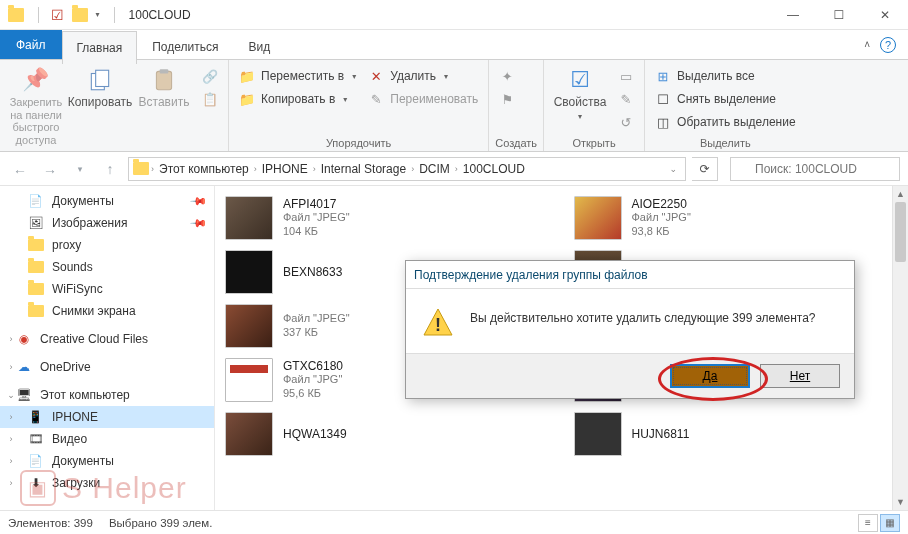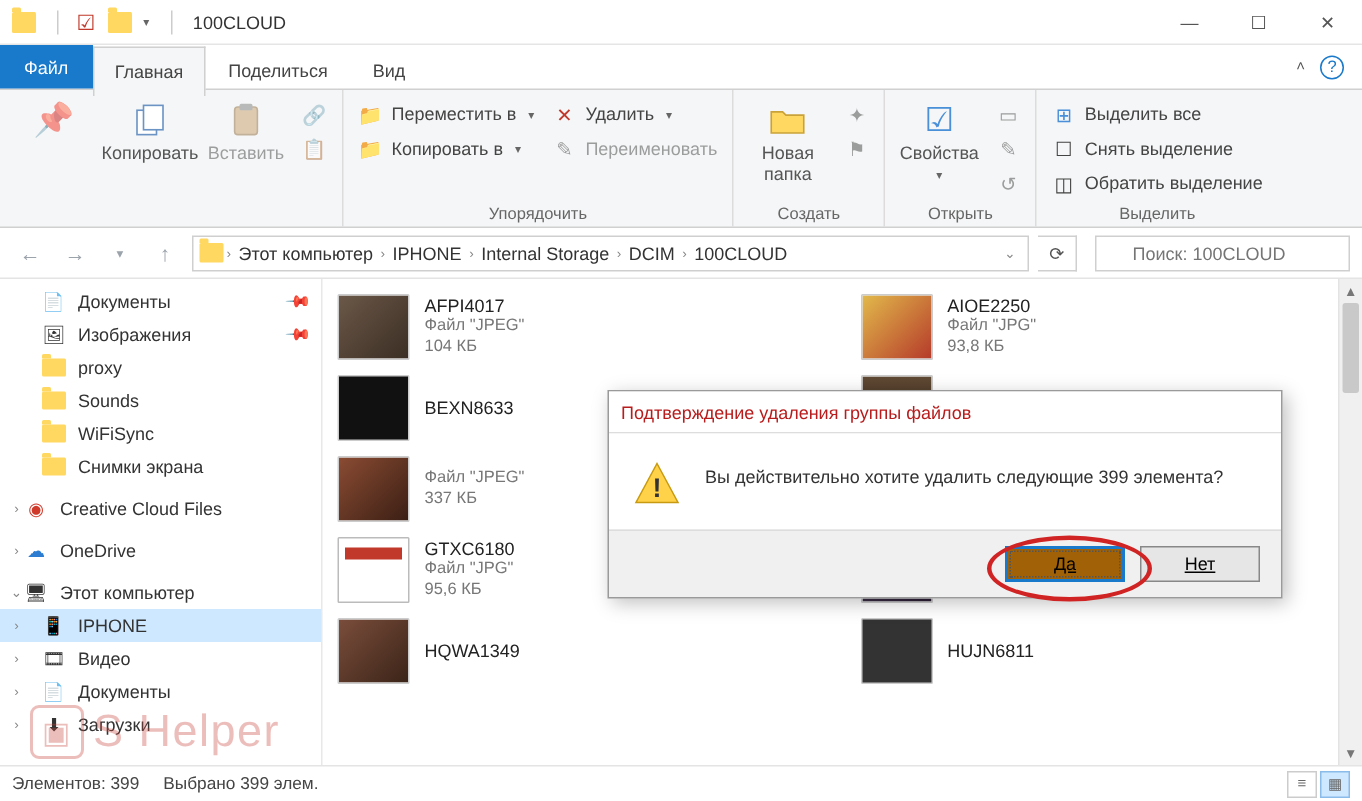--- a/index.html
+++ b/index.html
@@ -87,21 +87,21 @@
 .thumb.t10 { background: #333; }
 
 
 .status { height: 24px; border-top: 1px solid #e4e4e4; display: flex; align-items: center; padding: 0 8px; font-size: 11.5px; color: #444; gap: 16px; }
 .status .views { margin-left: auto; display: flex; gap: 2px; }
 .status .views div { width: 20px; height: 18px; border: 1px solid #ccc; display: flex; align-items: center; justify-content: center; font-size: 10px; color: #666; }
 .status .views div.on { background: #cde8ff; border-color: #8bbbe8; }
 
 
 .dialog-backdrop { position: absolute; left: 405px; top: 260px; width: 450px; background: #f0f0f0; border: 1px solid #9a9a9a; box-shadow: 3px 3px 12px rgba(0,0,0,.25); z-index: 50; }
-.dialog-title { height: 28px; background: #fff; display: flex; align-items: center; padding: 0 8px; font-size: 12px; color: #b91c1c; border-bottom: 1px solid #ddd; }
+.dialog-title { height: 28px; background: #fff; display: flex; align-items: center; padding: 0 8px; font-size: 12px; color: #0c4a6e; border-bottom: 1px solid #ddd; }
 .dialog-body { padding: 18px 16px 14px 16px; display: flex; gap: 16px; align-items: flex-start; background: #fff; }
 .dialog-body .warn { width: 32px; height: 32px; }
 .dialog-body .msg { font-size: 12px; color: #333; padding-top: 4px; }
 .dialog-btns { display: flex; justify-content: flex-end; gap: 10px; padding: 10px 14px; background: #f0f0f0; border-top: 1px solid #ddd; }
 .dialog-btns button { min-width: 80px; height: 24px; border: 1px solid #888; background: #e6e6e6; font-size: 12px; cursor: pointer; }
 .dialog-btns button.primary { border: 2px solid #1979ca; background: #a16207; position: relative; }
 .dialog-btns button.primary::after { content:""; position:absolute; inset:1px; border:1px dotted #555; pointer-events:none; }
 .highlight-ring { position: absolute; border: 3px solid #d02424; border-radius: 50%; width: 110px; height: 44px; left: 252px; top: 96px; pointer-events: none; }
 
 
@@ -141,20 +141,22 @@
     <span class="caret">˄</span>
     <span class="help">?</span>
   </div>
 </div>
 
 <div class="ribbon">
   <div class="rgroup">
     <div class="gcontent">
       <div class="bigbtn disabled">
         <div class="ico pin-ico">📌</div>
+        <span style="white-space:pre-line;font-size:11px">Закрепить на панели
+быстрого доступа</span>
       </div>
       <div class="bigbtn">
         <div class="ico copy-ico">
           <svg viewBox="0 0 24 24">
               <rect x="4" y="6" width="12" height="15" fill="#fff" stroke="#6b93c4"></rect>
               <rect x="8" y="3" width="12" height="15" fill="#fff" stroke="#6b93c4"></rect>
             </svg>
         </div>
         <span>Копировать</span>
       </div>
@@ -202,29 +204,20 @@
             <span class="mini">✎</span>
             <span>Переименовать</span>
           </div>
       </div>
     </div>
     <div class="glabel">Упорядочить</div>
   </div>
 
   <div class="rgroup">
     <div class="gcontent">
-      <div class="bigbtn">
-        <div class="ico folder-plus">
-          <svg viewBox="0 0 24 24">
-              <path d="M2 7h7l2 2h11v11H2z" fill="#ffd862" stroke="#caa23a"></path>
-            </svg>
-        </div>
-        <span style="white-space:pre-line">Новая
-папка</span>
-      </div>
       <div class="smallbtn-col">
         <div class="smallbtn disabled">
             <span class="mini">✦</span>
           </div>
         <div class="smallbtn disabled">
             <span class="mini">⚑</span>
           </div>
       </div>
     </div>
     <div class="glabel">Создать</div>

